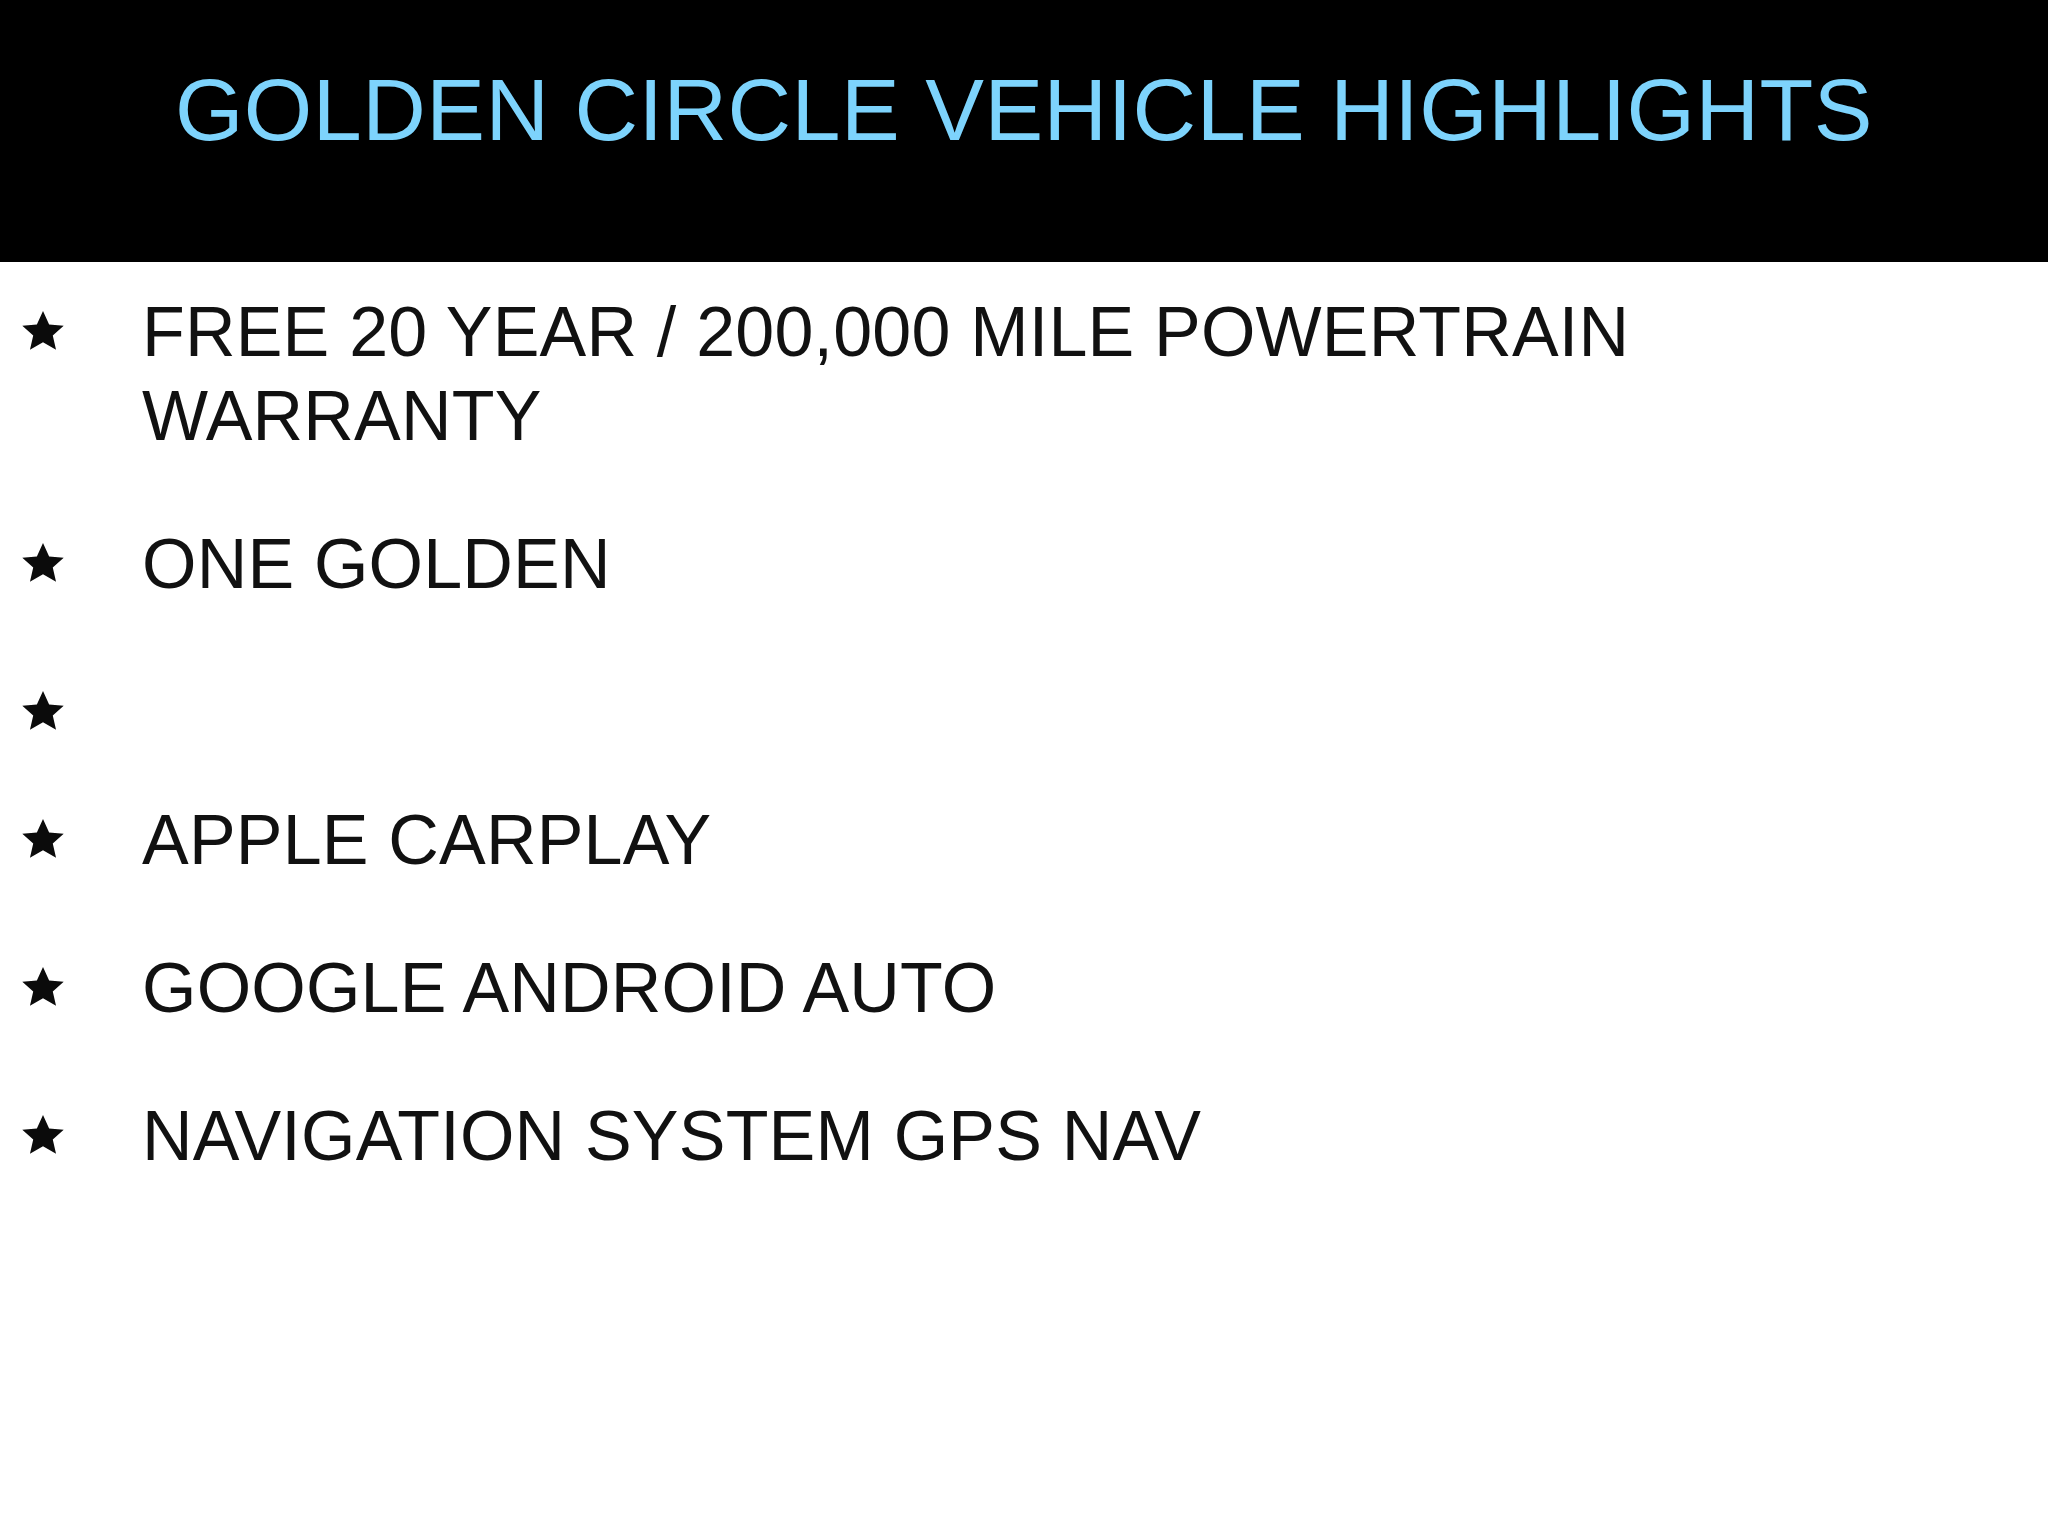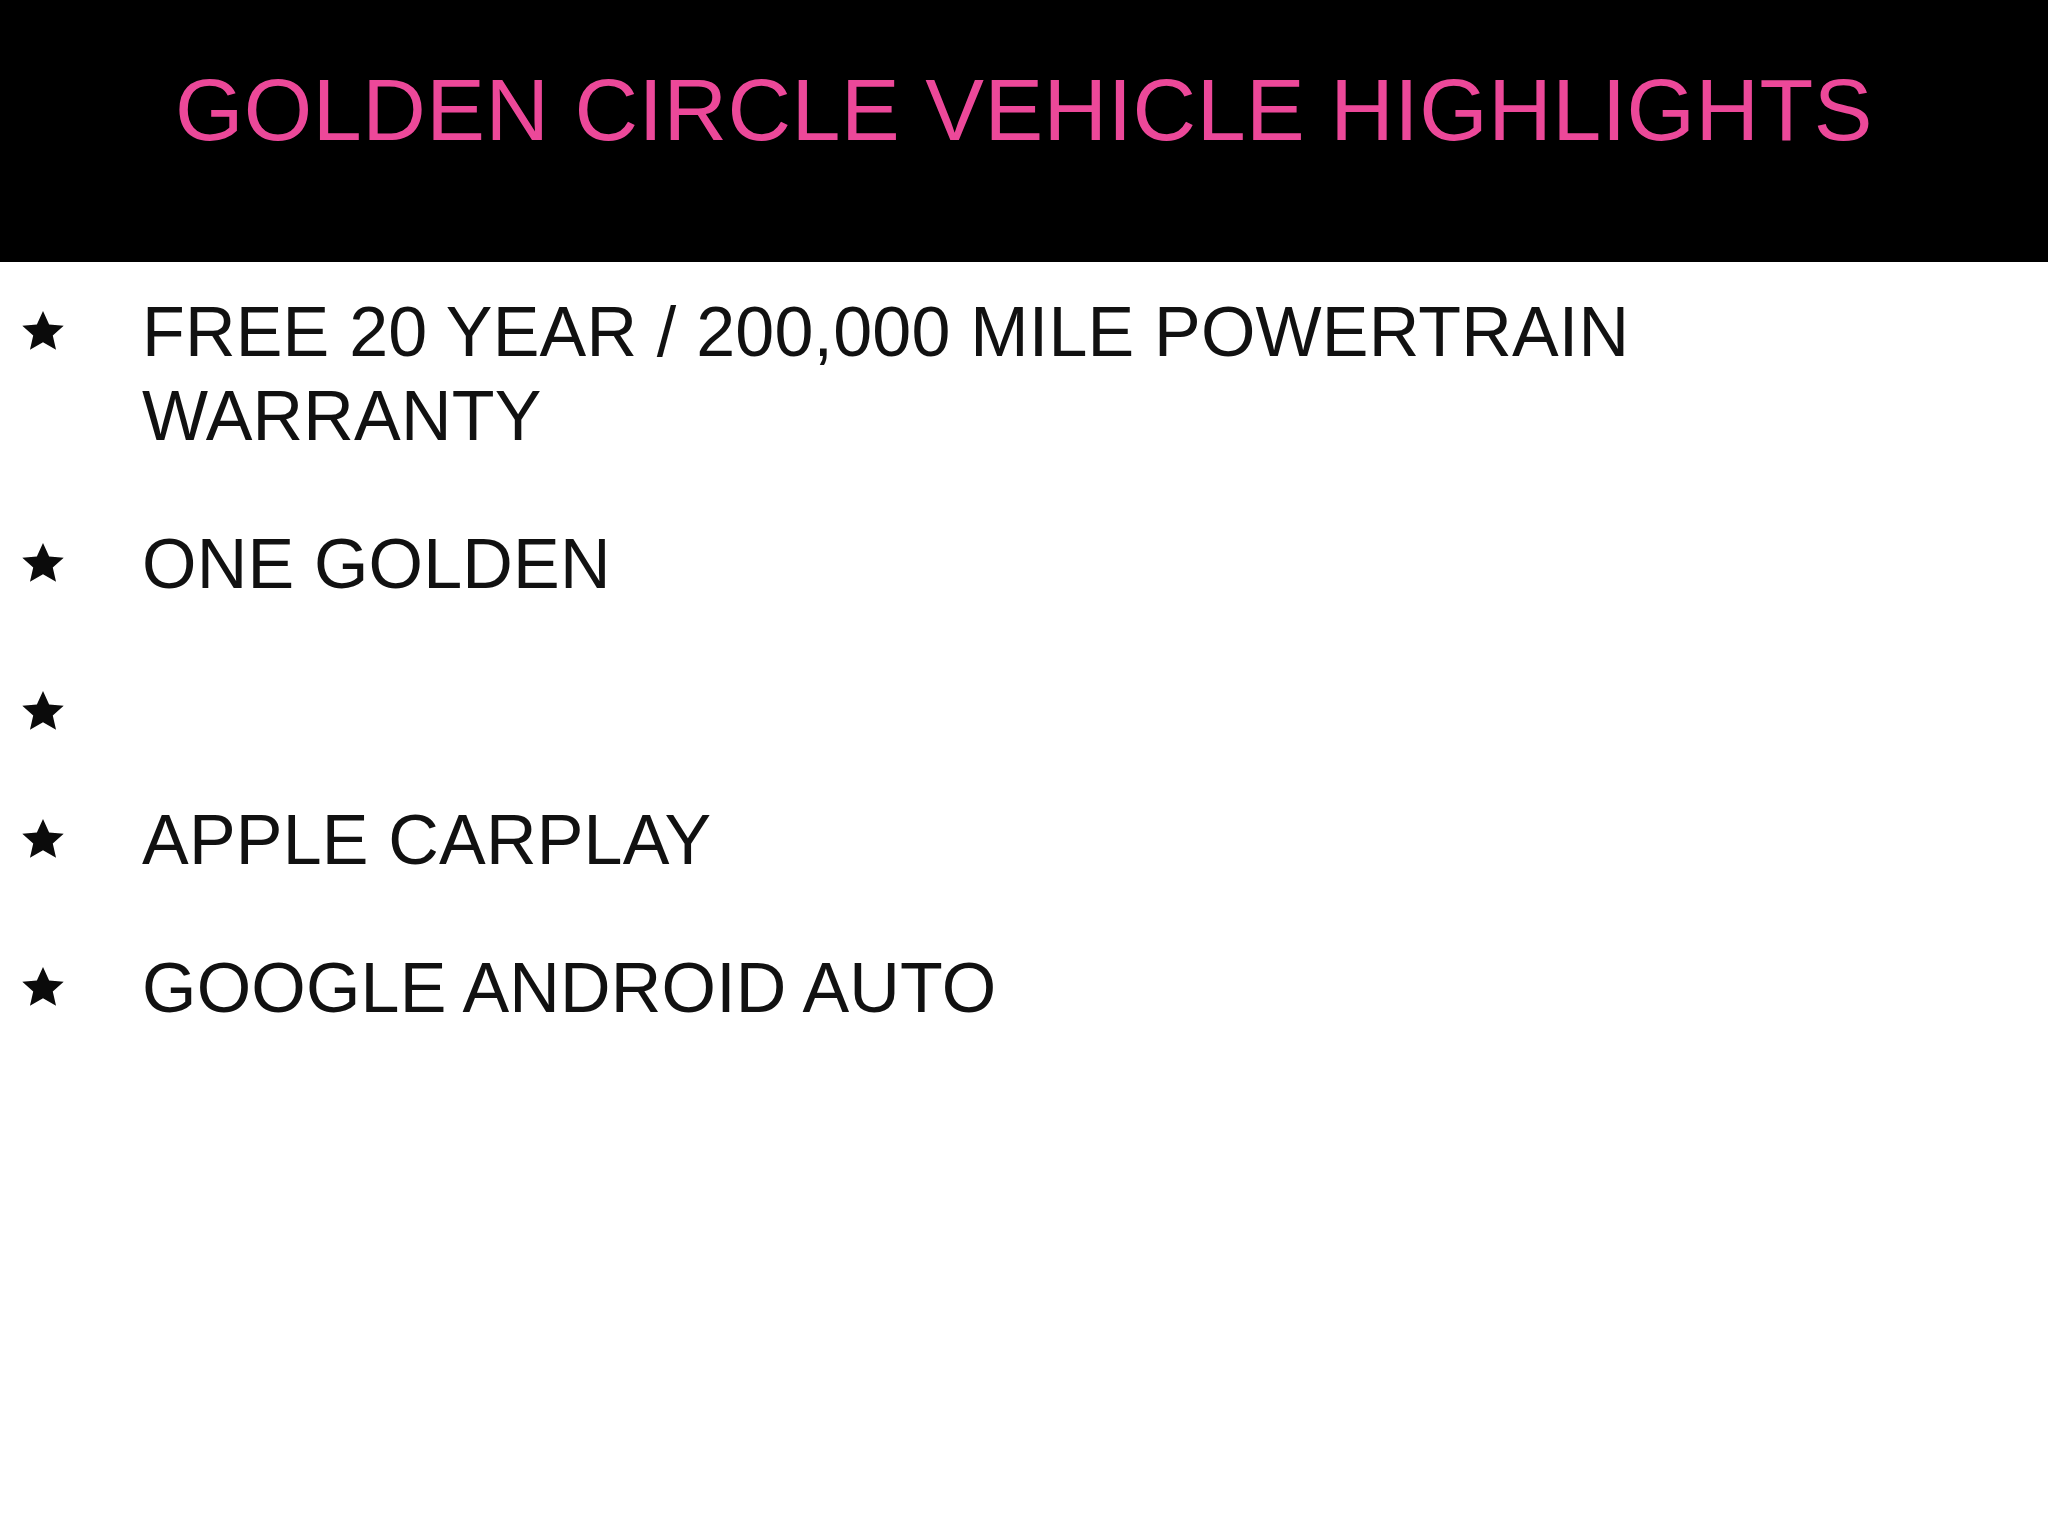--- a/index.html
+++ b/index.html
@@ -27,21 +27,21 @@
     width: 2048px;
     height: 262px;
     background: #000000;
     display: flex;
     align-items: center;
     justify-content: center;
     box-sizing: border-box;
     padding-bottom: 42px;
   }
   .header-title {
-    color: #ec4899;
+    color: #7dd3fc;
     font-family: "Liberation Sans", sans-serif;
     font-size: 88px;
     font-weight: 400;
     letter-spacing: 0.5px;
     line-height: 1.05;
     white-space: nowrap;
     text-align: left;
   }
   .highlights-list {
     position: absolute;
@@ -128,15 +128,23 @@
     <span class="highlight-text">APPLE CARPLAY</span>
   </div>
       <div class="highlight-item">
     <span class="bullet-star">
       <svg viewBox="0 0 24 24" aria-hidden="true">
         <polygon fill="currentColor" points="12,1.6 15.2,8.6 22.8,9.3 17.1,14.3 18.8,21.8 12,17.9 5.2,21.8 6.9,14.3 1.2,9.3 8.8,8.6"></polygon>
       </svg>
     </span>
     <span class="highlight-text">GOOGLE ANDROID AUTO</span>
   </div>
+      <div class="highlight-item">
+    <span class="bullet-star">
+      <svg viewBox="0 0 24 24" aria-hidden="true">
+        <polygon fill="currentColor" points="12,1.6 15.2,8.6 22.8,9.3 17.1,14.3 18.8,21.8 12,17.9 5.2,21.8 6.9,14.3 1.2,9.3 8.8,8.6"></polygon>
+      </svg>
+    </span>
+    <span class="highlight-text">NAVIGATION SYSTEM GPS NAV</span>
+  </div>
     </div>
 
 </div>
 
 </body></html>

